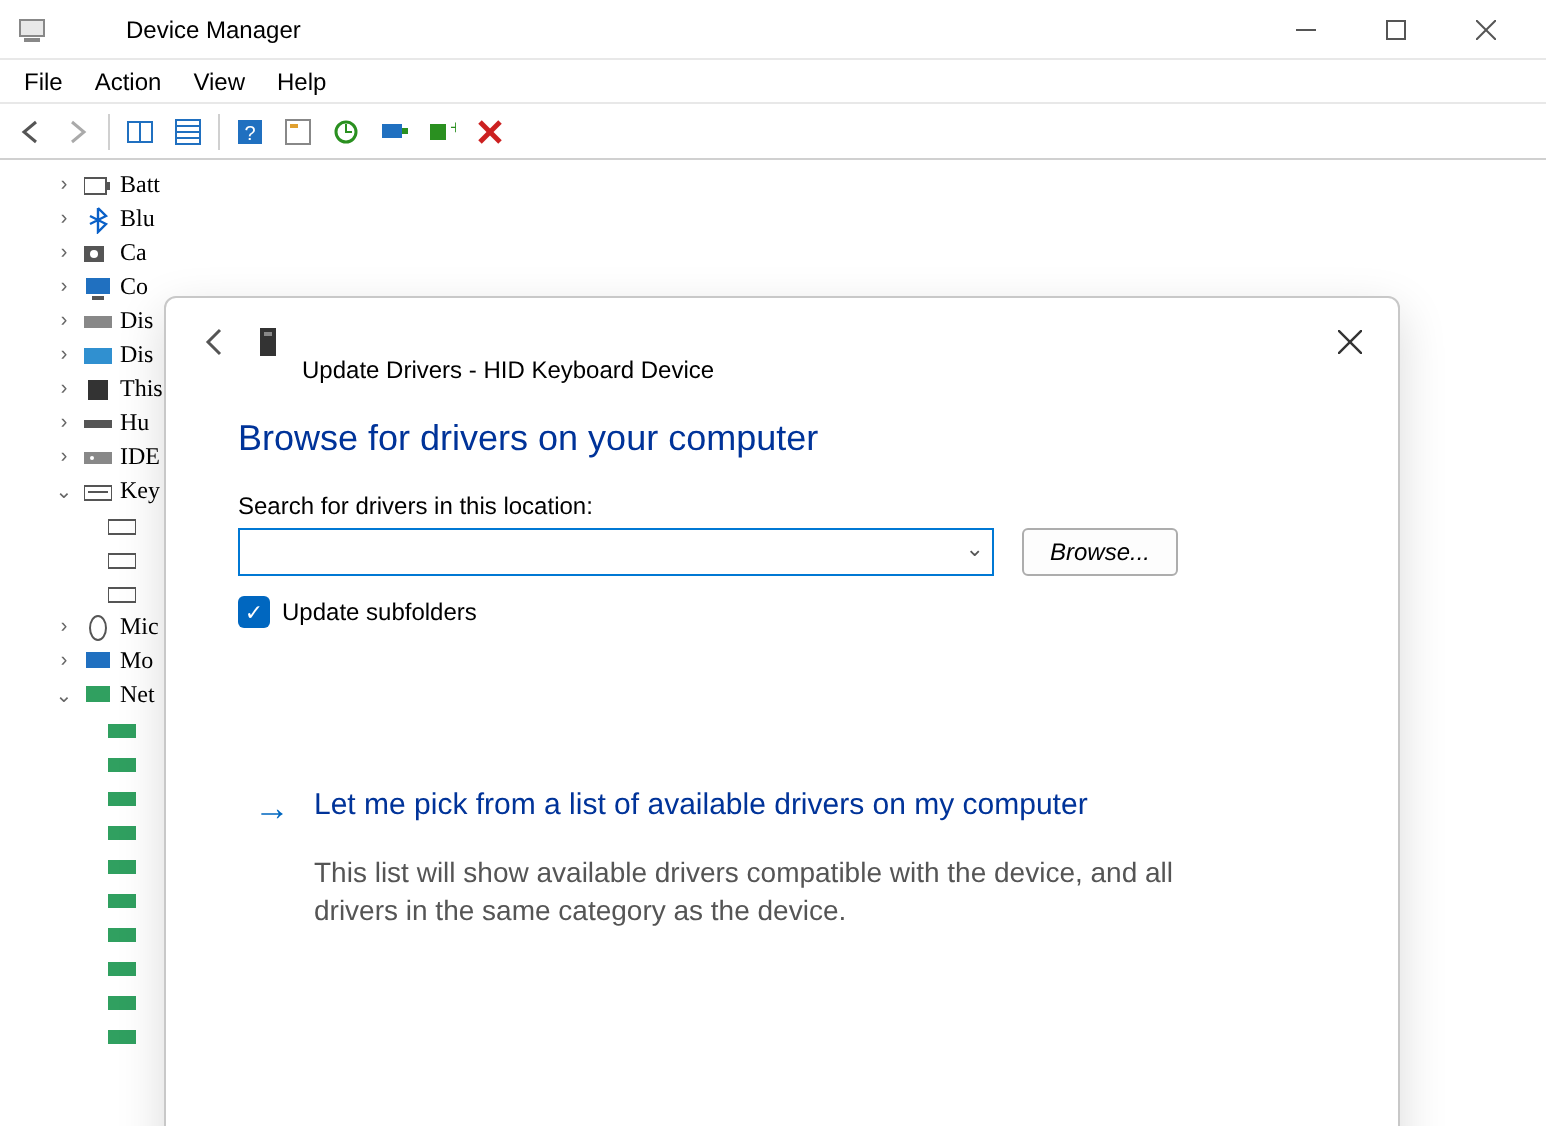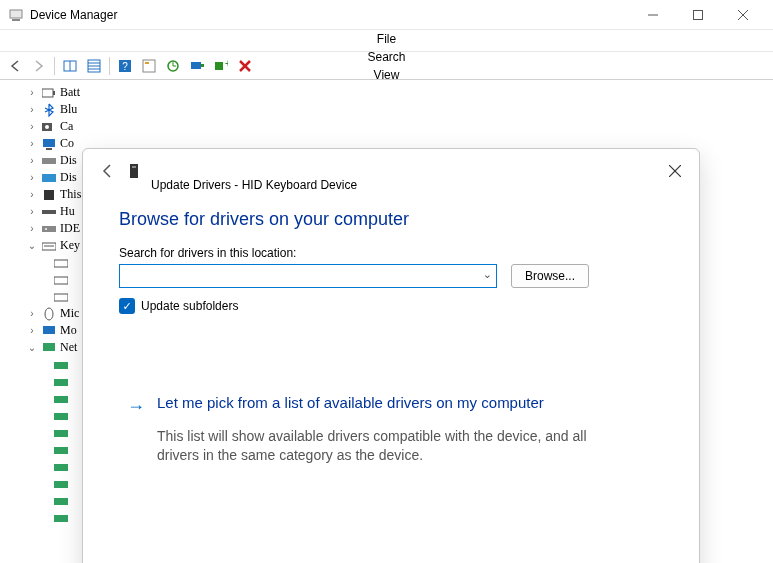--- a/index.html
+++ b/index.html
@@ -1,26 +1,26 @@
 <!DOCTYPE html>
 <html><head>
 <meta charset="utf-8">
 <style>
 * { box-sizing: border-box; margin: 0; padding: 0; font-family: "Segoe UI", Tahoma, sans-serif; }
 body { width: 773px; height: 563px; background: #fff; overflow: hidden; position: relative; }
 
 
-.titlebar { height: 30px; display: flex; align-items: center; padding: 0 8px; background: #fff; border-bottom: 1px solid #e8e8e8; }
+.titlebar { height: 30px; display: flex; align-items: center; padding: 0 8px; background: #fff; border-bottom: 1px solid #e8e8e8; gap: 33px; }
 .titlebar .app-icon { width: 16px; height: 16px; margin-right: 6px; display: inline-flex; align-items: center; justify-content: center; }
 .titlebar .title { font-size: 12px; color: #000; }
 .titlebar .win-controls { margin-left: auto; display: flex; gap: 0; }
 .titlebar .win-btn { width: 45px; height: 30px; display: flex; align-items: center; justify-content: center; color: #555; font-size: 14px; }
 
 
-.menubar { height: 22px; display: flex; align-items: center; padding: 0 4px; background: #fff; border-bottom: 1px solid #e8e8e8; flex-direction: column; }
+.menubar { height: 22px; display: flex; align-items: center; padding: 0 4px; background: #fff; border-bottom: 1px solid #e8e8e8; }
 .menubar .menu-item { padding: 2px 8px; font-size: 12px; color: #000; }
 
 
 .toolbar { height: 28px; display: flex; align-items: center; padding: 0 4px; background: #fff; border-bottom: 1px solid #d0d0d0; gap: 2px; }
 .toolbar .tbtn { width: 22px; height: 22px; display: flex; align-items: center; justify-content: center; border: 1px solid transparent; }
 .toolbar .tsep { width: 1px; height: 18px; background: #d0d0d0; margin: 0 2px; }
 
 
 .content { position: relative; height: calc(563px - 30px - 22px - 28px); background: #fff; }
 .tree { position: absolute; left: 0; top: 0; width: 100%; padding: 4px 0 0 8px; font-size: 12px; }
@@ -38,21 +38,21 @@
 .dialog-header .dicon { width: 16px; height: 16px; margin-right: 8px; }
 .dialog-header .dtitle { font-size: 12px; color: #000; margin-top: 28px; }
 .dialog-header .close { margin-left: auto; width: 24px; height: 24px; display: flex; align-items: center; justify-content: center; color: #444; font-size: 14px; }
 
 .dialog-body { flex: 1; padding: 16px 36px 0 36px; }
 .dialog-heading { font-size: 18px; color: #003399; margin-bottom: 16px; }
 .field-label { font-size: 12px; color: #000; margin-bottom: 4px; }
 .field-row { display: flex; gap: 14px; align-items: center; margin-bottom: 10px; }
 .combo { flex: 0 0 378px; height: 24px; border: 1px solid #0078d4; background: #fff; position: relative; }
 .combo .chev { position: absolute; right: 4px; top: 3px; color: #555; font-size: 11px; }
-.browse-btn { width: 78px; height: 24px; border: 1px solid #adadad; border-radius: 3px; background: #fdfdfd; font-size: 12px; color: #000; text-align: center; line-height: 22px; }
+.browse-btn { width: 78px; height: 24px; border: 1px solid #adadad; border-radius: 3px; background: #fdfdfd; font-size: 12px; color: #000; text-align: center; line-height: 22px; font-style: italic; }
 .checkbox-row { display: flex; align-items: center; gap: 6px; font-size: 12px; margin-bottom: 80px; }
 .checkbox { width: 16px; height: 16px; background: #0067c0; border-radius: 3px; display: flex; align-items: center; justify-content: center; color: #fff; font-size: 11px; }
 
 .link-section { display: flex; gap: 12px; padding-left: 8px; }
 .link-arrow { color: #0067c0; font-size: 18px; line-height: 20px; }
 .link-text .link-title { color: #003399; font-size: 15px; margin-bottom: 16px; }
 .link-text .link-desc { color: #555; font-size: 14px; max-width: 440px; line-height: 1.35; }
 
 
 svg { display: block; }
@@ -83,21 +83,21 @@
       <svg width="10" height="10">
           <line x1="0" y1="0" x2="10" y2="10" stroke="#555" stroke-width="1"></line>
           <line x1="10" y1="0" x2="0" y2="10" stroke="#555" stroke-width="1"></line>
         </svg>
     </div>
   </div>
 </div>
 
 <div class="menubar">
   <span class="menu-item">File</span>
-  <span class="menu-item">Search</span>
+  <span class="menu-item">Action</span>
   <span class="menu-item">View</span>
   <span class="menu-item">Help</span>
 </div>
 
 <div class="toolbar">
   <div class="tbtn">
       <svg width="14" height="14">
         <path d="M10 2 L4 7 L10 12" fill="none" stroke="#555" stroke-width="1.5"></path>
       </svg>
     </div>

